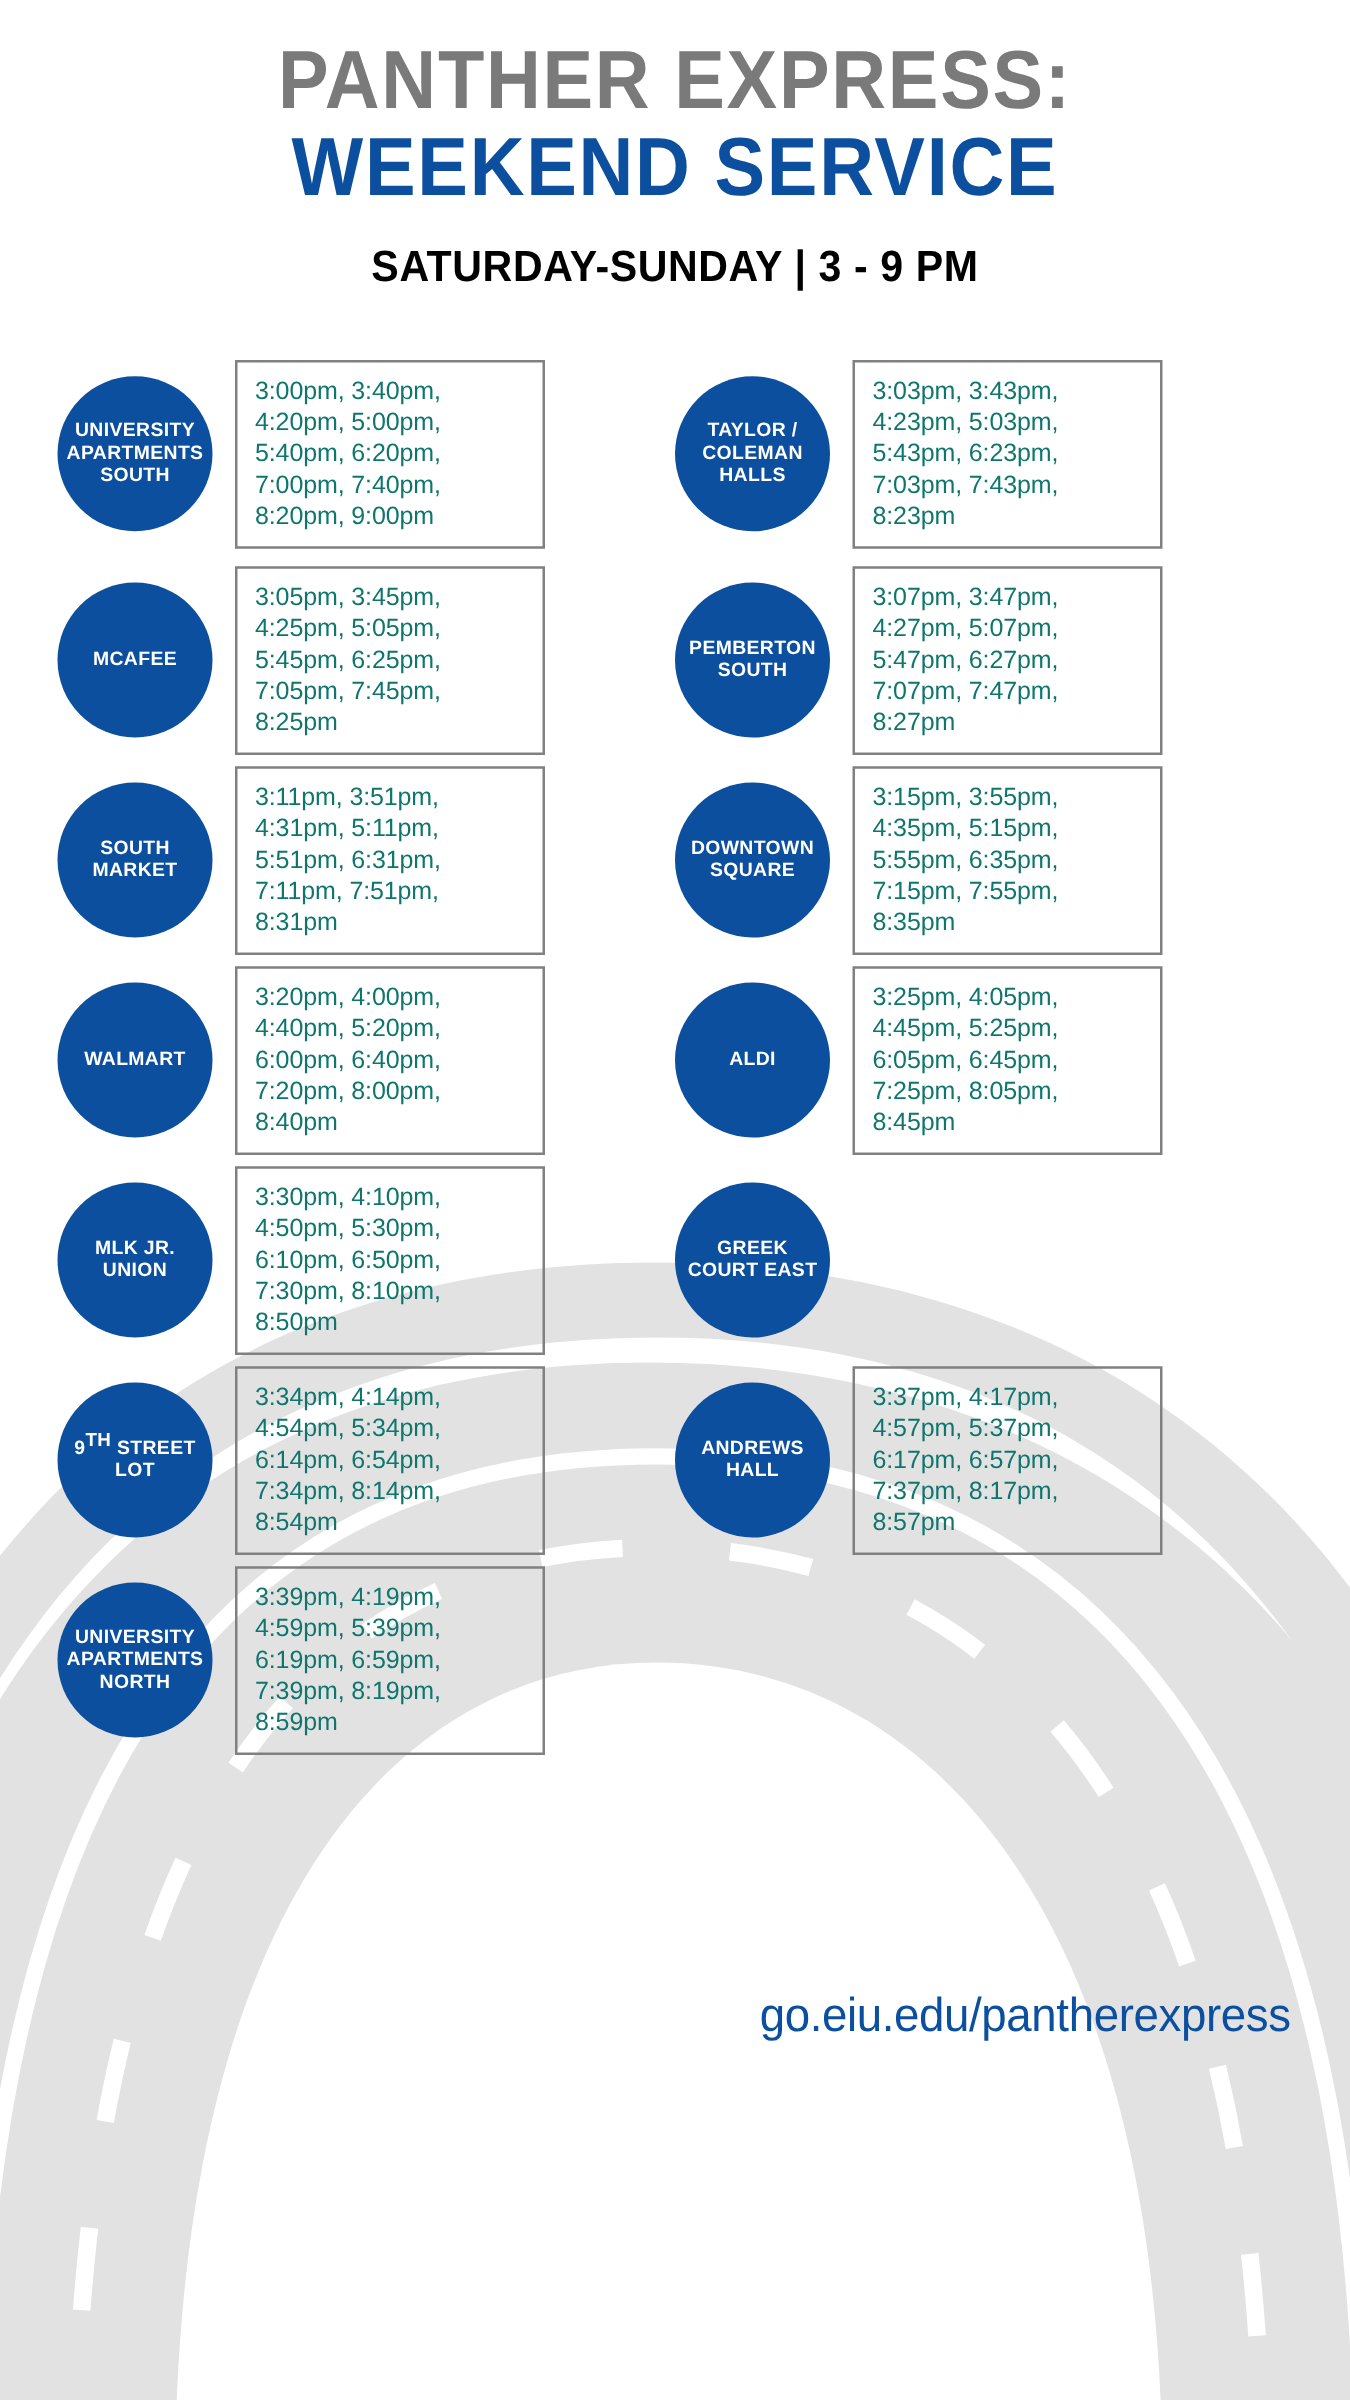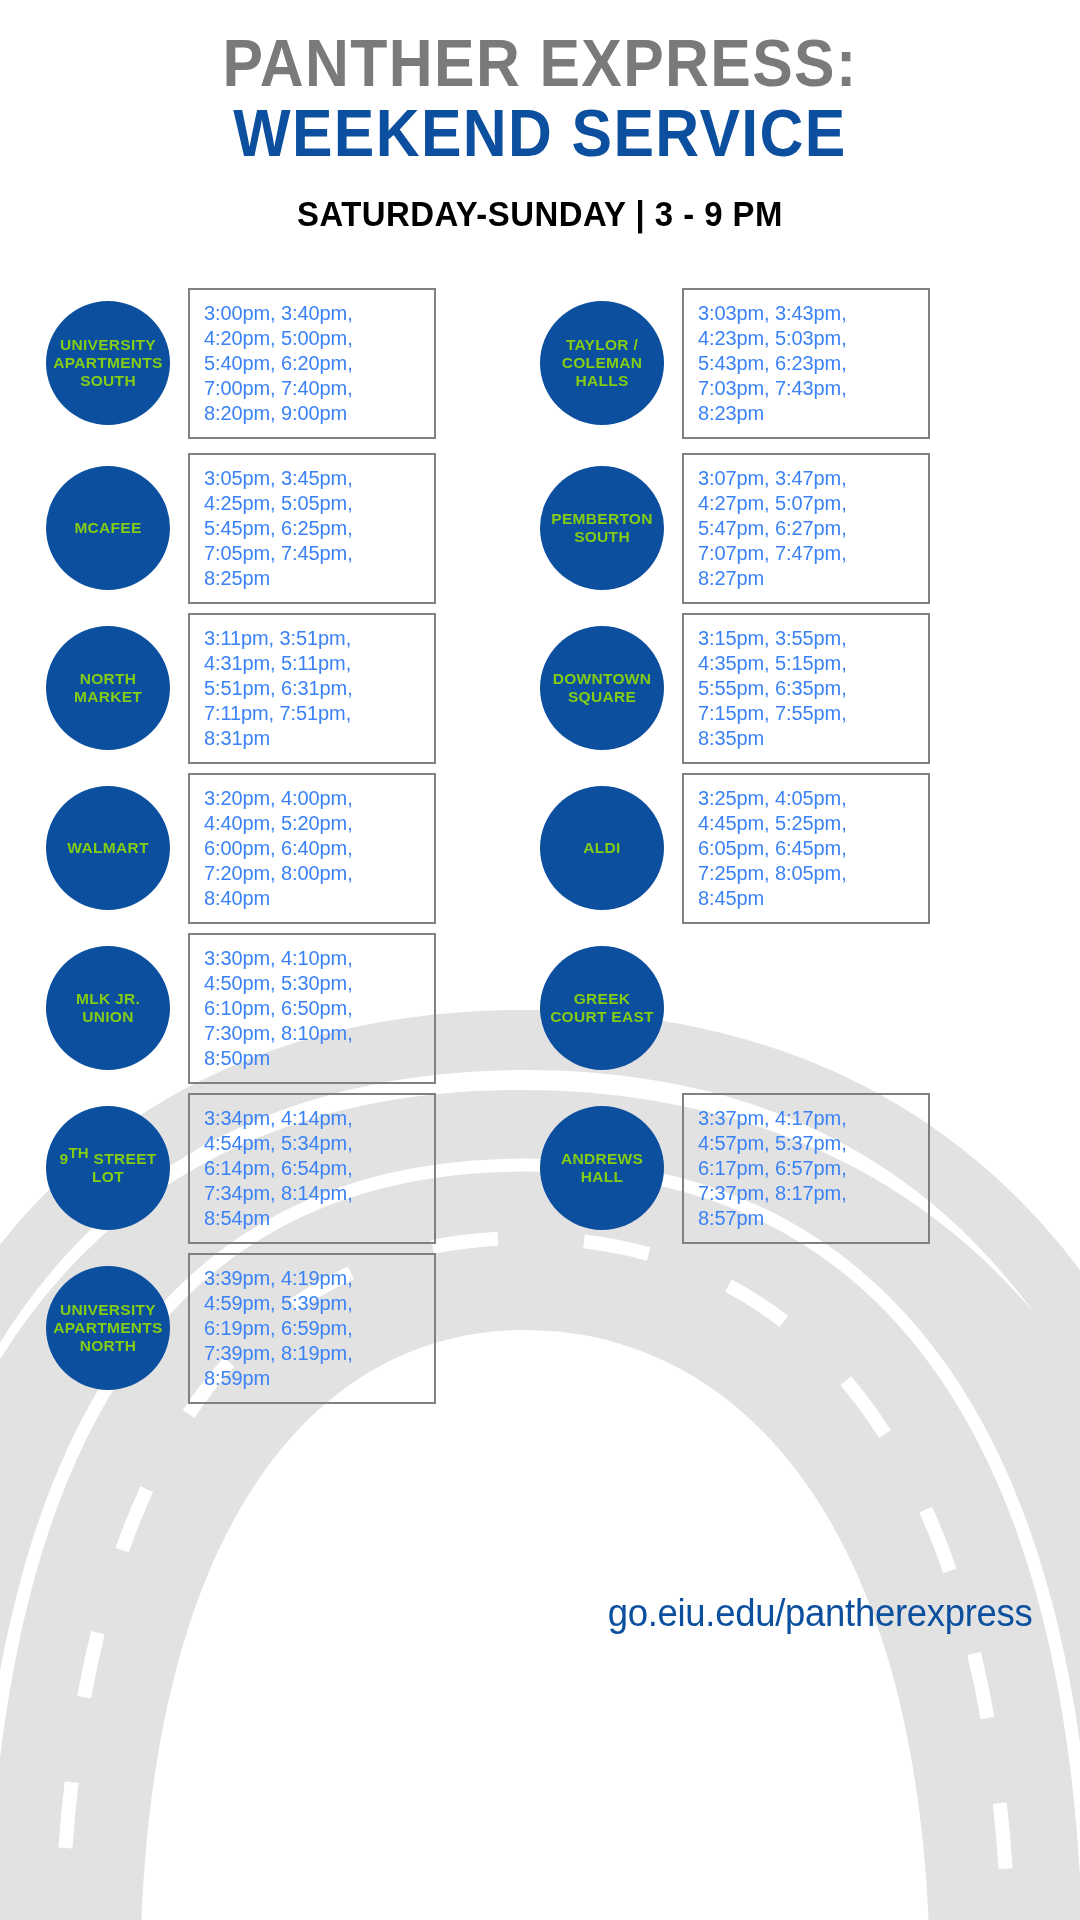--- a/index.html
+++ b/index.html
@@ -90,21 +90,21 @@
     box-sizing: border-box;
   }
   .stop-cell.empty { visibility: hidden; }
 
   .stop-circle {
     width: 124px;
     height: 124px;
     min-width: 124px;
     border-radius: 50%;
     background: #0b4f9e;
-    color: #84cc16;
+    color: #ffffff;
     display: flex;
     align-items: center;
     justify-content: center;
     text-align: center;
     font-size: 15.5px;
     line-height: 18px;
     font-weight: bold;
     letter-spacing: 0.3px;
     padding: 4px;
     box-sizing: border-box;
@@ -116,21 +116,21 @@
   }
 
   .times-box {
     border: 2px solid #808080;
     background: transparent;
     margin-left: 18px;
     padding: 11px 13px 11px 14px;
     box-sizing: border-box;
     font-size: 20px;
     line-height: 25px;
-    color: #3b82f6;
+    color: #0f766e;
     letter-spacing: -0.1px;
     width: 248px;
     min-height: 86px;
     display: flex;
     align-items: center;
   }
   .times-box.tall { min-height: 116px; }
 
   
   .footer {
@@ -217,21 +217,21 @@
         <div class="times-box">3:05pm, 3:45pm, 4:25pm, 5:05pm, 5:45pm, 6:25pm, 7:05pm, 7:45pm, 8:25pm</div>
       </div>
       <div class="stop-cell">
         <div class="stop-circle">PEMBERTON SOUTH</div>
         <div class="times-box">3:07pm, 3:47pm, 4:27pm, 5:07pm, 5:47pm, 6:27pm, 7:07pm, 7:47pm, 8:27pm</div>
       </div>
     </div>
 
     <div class="stop-row" style="height:160px;">
       <div class="stop-cell">
-        <div class="stop-circle">NORTH MARKET</div>
+        <div class="stop-circle">SOUTH MARKET</div>
         <div class="times-box">3:11pm, 3:51pm, 4:31pm, 5:11pm, 5:51pm, 6:31pm, 7:11pm, 7:51pm, 8:31pm</div>
       </div>
       <div class="stop-cell">
         <div class="stop-circle">DOWNTOWN SQUARE</div>
         <div class="times-box">3:15pm, 3:55pm, 4:35pm, 5:15pm, 5:55pm, 6:35pm, 7:15pm, 7:55pm, 8:35pm</div>
       </div>
     </div>
 
     <div class="stop-row" style="height:160px;">
       <div class="stop-cell">

